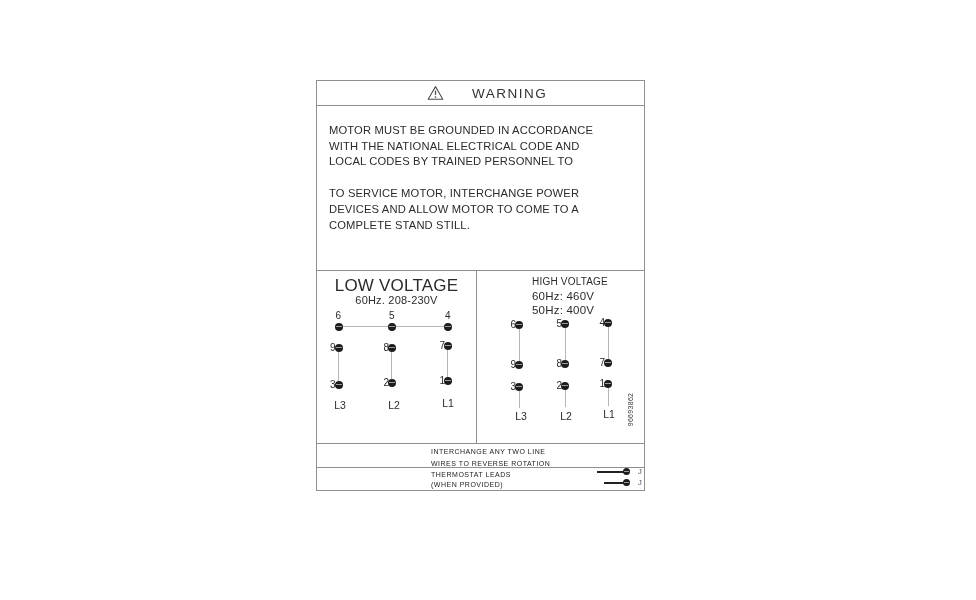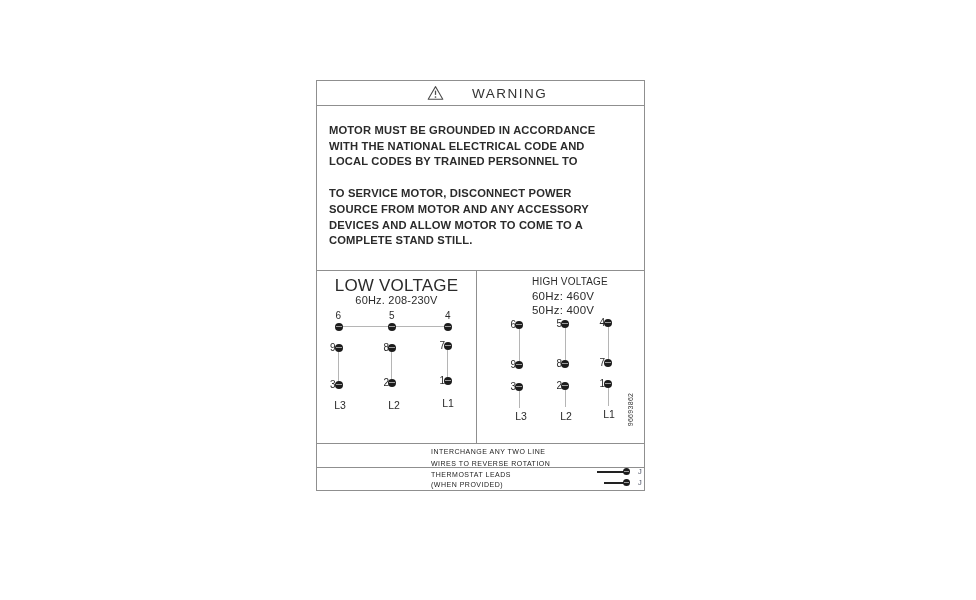--- a/index.html
+++ b/index.html
@@ -10,21 +10,21 @@
   .label-box { position:absolute; left:316px; top:80px; width:329px; height:411px;
                border:1px solid #8f8f8f; background:#ffffff; color:#2b2b2b; }
 
   
   .hdr { position:relative; height:25px; border-bottom:1px solid #8f8f8f; }
   .warn-icon { position:absolute; left:110px; top:4px; }
   .hdr-title { position:absolute; left:155px; top:5px; font-size:13.5px; line-height:15px;
                letter-spacing:1.5px; color:#333; }
 
   
-  .body { height:164px; padding:17px 6px 0 12px;font-weight:bold; }
+  .body { height:164px; padding:17px 6px 0 12px; }
   .para { font-size:11.2px; line-height:15.7px; letter-spacing:0.15px; color:#2b2b2b; }
   .para.p2 { margin-top:16px; }
 
   
   .diag { position:relative; height:173px; border-top:1px solid #8f8f8f; display:flex; }
   .col { position:relative; height:100%; }
   .col-low { width:159px; }
   .col-high { flex:1; border-left:1px solid #8f8f8f; }
 
   .dtitle { position:absolute; left:0; width:100%; text-align:center; top:8px;
@@ -76,22 +76,21 @@
       <div class="hdr-title">WARNING</div>
     </div>
 
     <div class="body">
       <div class="para">
         <div>MOTOR MUST BE GROUNDED IN ACCORDANCE</div>
         <div>WITH THE NATIONAL ELECTRICAL CODE AND</div>
         <div>LOCAL CODES BY TRAINED PERSONNEL TO</div>
       </div>
       <div class="para p2">
-        <div>TO SERVICE MOTOR, DISCONNECT POWER</div>
-        <div>SOURCE FROM MOTOR AND ANY ACCESSORY</div>
+        <div>TO SERVICE MOTOR, INTERCHANGE POWER</div>
         <div>DEVICES AND ALLOW MOTOR TO COME TO A</div>
         <div>COMPLETE STAND STILL.</div>
       </div>
     </div>
 
     <div class="diag">
 
       <div class="col col-low">
         <div class="dtitle">LOW VOLTAGE</div>
         <div class="dsub">60Hz. 208-230V</div>

